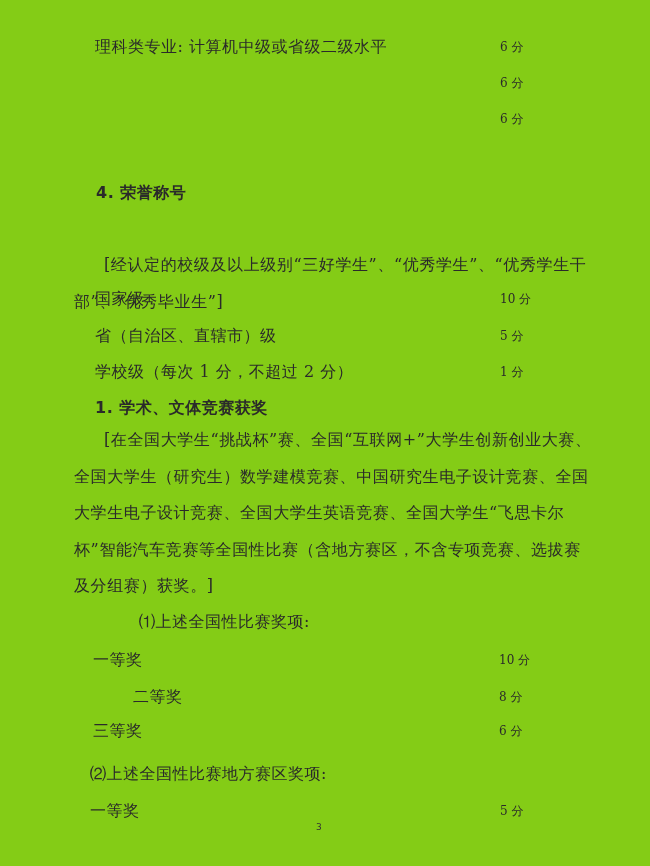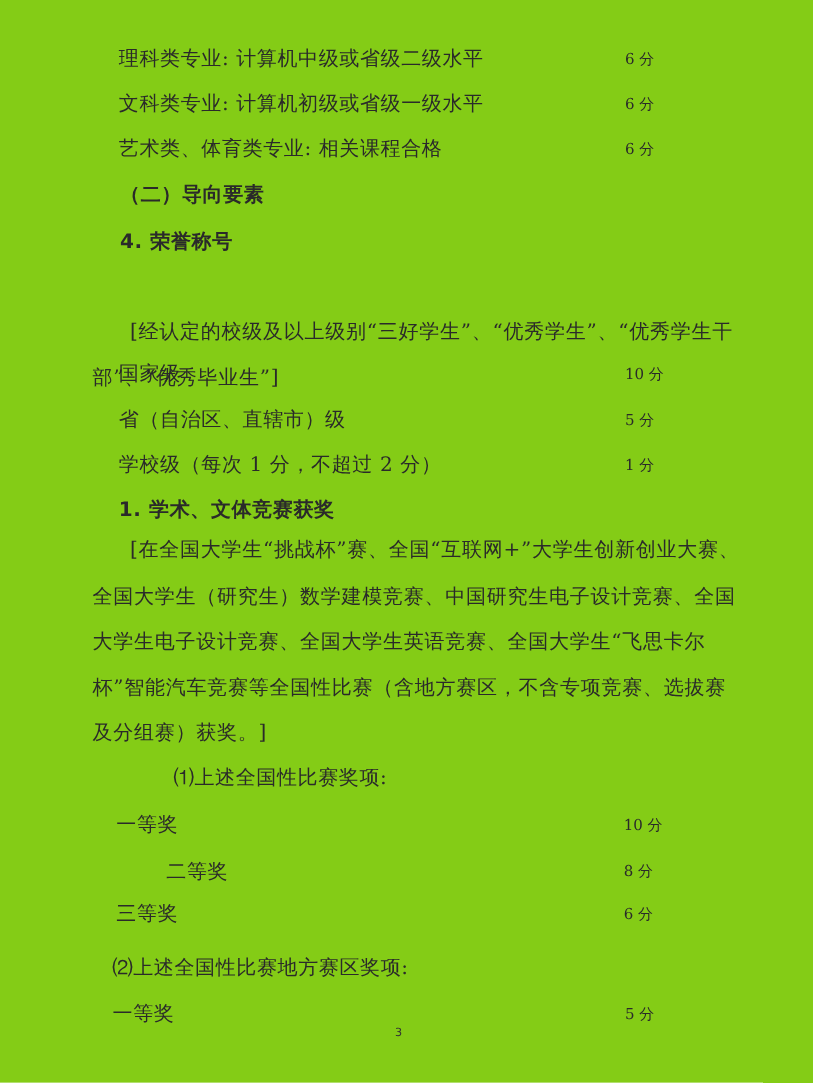--- a/index.html
+++ b/index.html
@@ -19,27 +19,24 @@
   .pagenum { position: absolute; left: 316px; top: 822px; font-size: 9px; font-family: "DejaVu Sans", sans-serif; color: #333; }
 </style>
 </head>
 <body>
 
 <div class="page">
 
   <div class="line" style="left:95px; top:37px;">理科类专业: 计算机中级或省级二级水平</div>
   <div class="pts" style="left:500px; top:37px;">6 分</div>
 
-  <div class="line" style="left:95px; top:73px;">文科类专业: 计算机初级或省级一级水平</div>
   <div class="pts" style="left:500px; top:73px;">6 分</div>
 
-  <div class="line" style="left:95px; top:109px;">艺术类、体育类专业: 相关课程合格</div>
   <div class="pts" style="left:500px; top:109px;">6 分</div>
 
-  <div class="line bold" style="left:96px; top:146px;">（二）导向要素</div>
 
   <div class="line bold" style="left:96px; top:183px;">4. 荣誉称号</div>
 
   <div class="para" style="top:208px;margin-top:39px;">[经认定的校级及以上级别“三好学生”、“优秀学生”、“优秀学生干部”、“优秀毕业生”]</div>
 
   <div class="line" style="left:95px; top:289px;">国家级</div>
   <div class="pts" style="left:500px; top:289px;">10 分</div>
 
   <div class="line" style="left:95px; top:326px;">省（自治区、直辖市）级</div>
   <div class="pts" style="left:500px; top:326px;">5 分</div>

